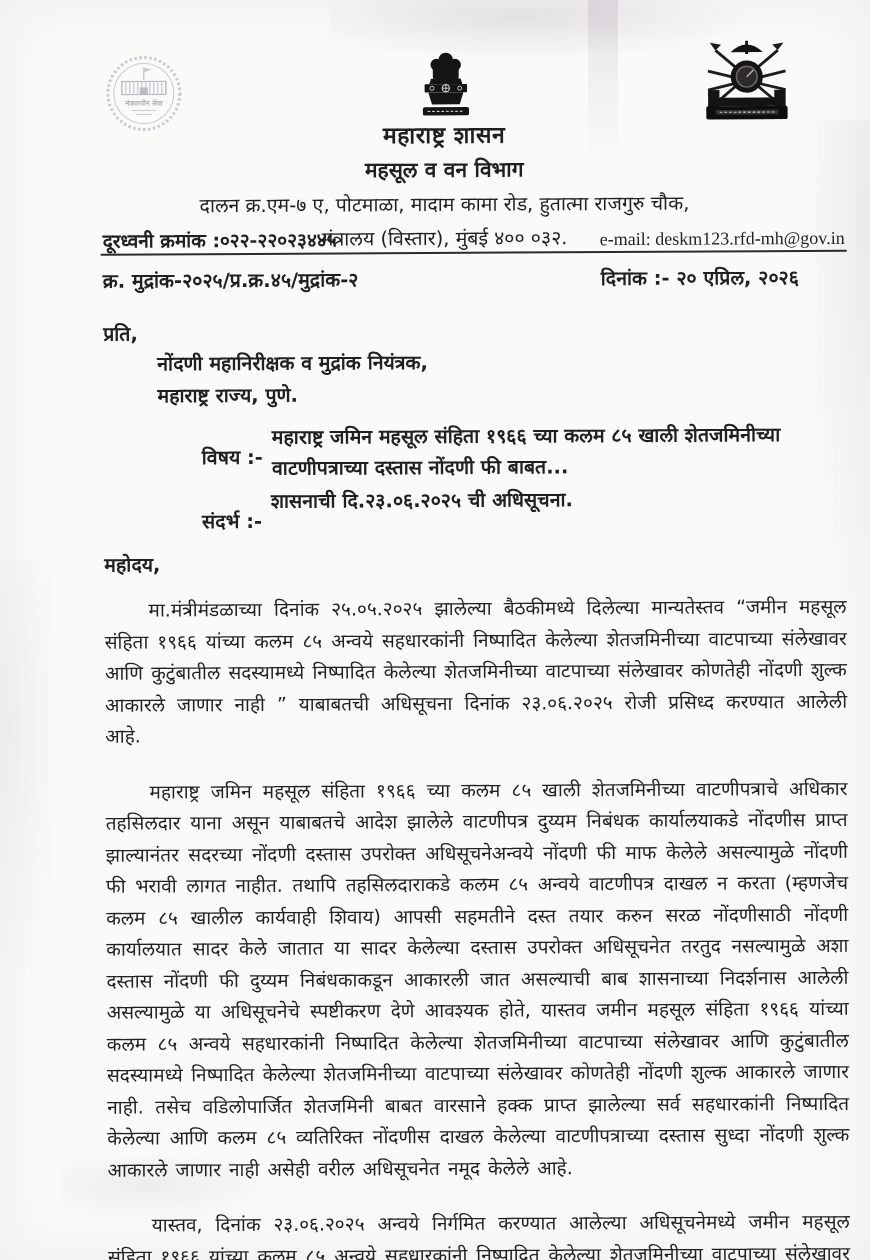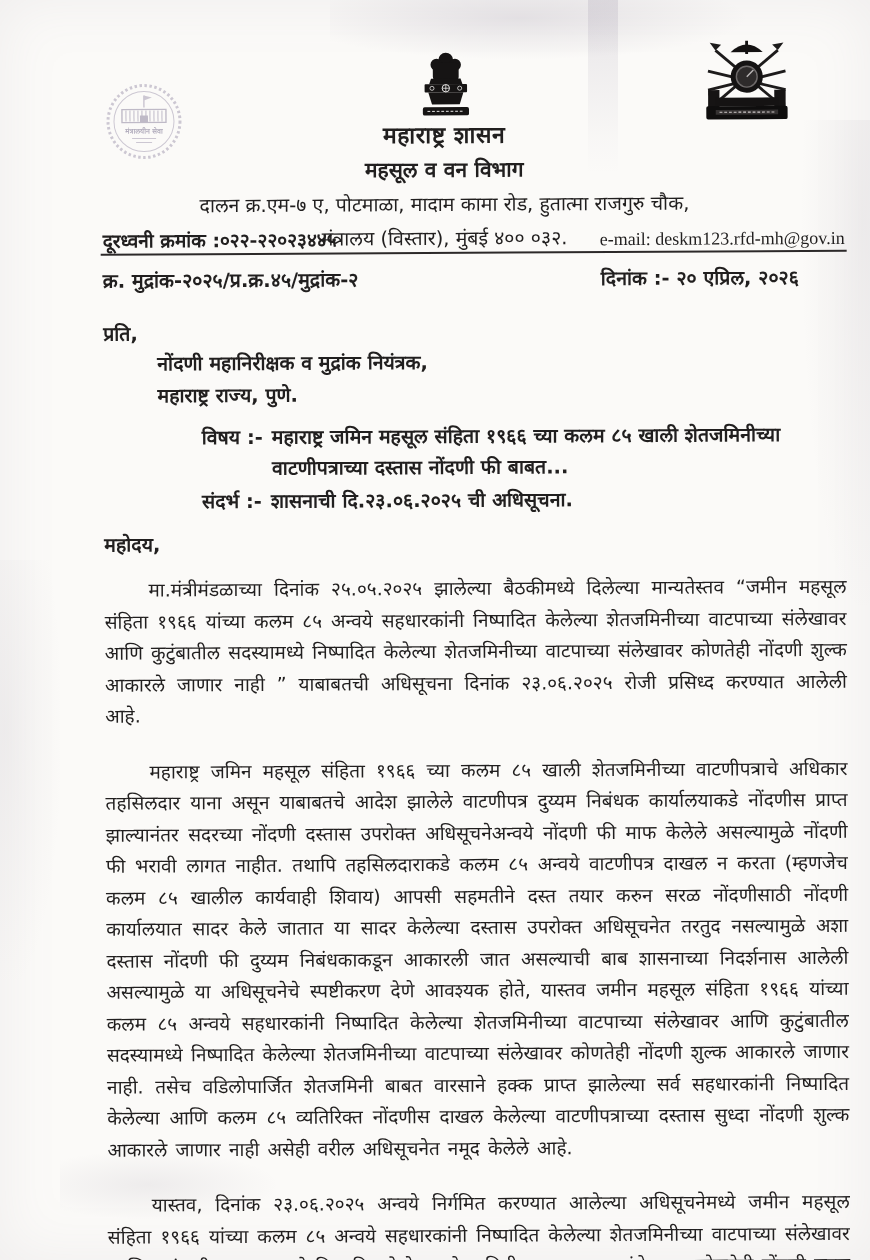--- a/index.html
+++ b/index.html
@@ -25,21 +25,21 @@
   .smudge-right{right:0;top:120px;width:70px;height:500px;
     background:radial-gradient(ellipse at 90% 20%,rgba(120,110,130,.08),transparent 70%);}
   .smudge-bottom{left:60px;top:1150px;width:220px;height:70px;
     background:radial-gradient(ellipse at 40% 50%,rgba(120,110,130,.10),transparent 70%);}
   .smudge-mid{left:0;top:560px;width:60px;height:420px;
     background:radial-gradient(ellipse at 10% 40%,rgba(120,110,130,.07),transparent 75%);}
 
   .tilt{position:absolute;inset:0;transform:rotate(-0.3deg);transform-origin:50% 40%;}
 
   
-  .seal-left{position:absolute;left:106px;top:72px;width:80px;height:100px;opacity:.55;}
+  .seal-left{position:absolute;left:106px;top:44px;width:80px;height:100px;opacity:.55;}
   .emblem-center{position:absolute;left:420px;top:50px;width:56px;height:72px;}
   .crest-right{position:absolute;left:697px;top:34px;width:104px;height:100px;}
 
   .head-text{position:absolute;left:22px;top:118px;width:848px;text-align:center;}
   .org-title{font-size:23px;font-weight:700;letter-spacing:.5px;}
   .dept-name{font-size:21px;font-weight:600;margin-top:5px;}
   .addr{font-size:19.5px;font-weight:500;margin-top:7px;}
 
   .contact-row{position:absolute;left:104px;top:226px;width:742px;
     display:flex;justify-content:space-between;align-items:baseline;}
@@ -52,21 +52,21 @@
   .content{position:absolute;left:104px;top:258px;width:742px;}
   .ref-row{display:flex;justify-content:space-between;align-items:baseline;margin-top:7px;}
   .ref-no{font-size:19.5px;font-weight:700;}
   .date{font-size:19.5px;font-weight:700;padding-right:46px;}
 
   .to-label{margin-top:26px;font-size:19.5px;font-weight:600;}
   .addressee{margin-left:54px;font-size:19.5px;font-weight:600;line-height:29px;margin-top:3px;}
 
   .subject-block{margin-top:12px;margin-left:98px;display:flex;gap:9px;
     font-size:19.5px;font-weight:600;line-height:31px;}
-  .subject-label{white-space:nowrap;}
+  .subject-label{white-space:nowrap;margin-top:20px;}
   .subject-text{max-width:560px;}
   .reference-block{margin-top:2px;margin-left:98px;display:flex;gap:9px;
     font-size:19.5px;font-weight:600;line-height:31px;}
 
   .salutation{margin-top:13px;font-size:19.5px;font-weight:600;}
 
   .para{margin-top:17px;font-size:19px;font-weight:500;line-height:31.5px;
     text-align:justify;text-indent:44px;word-spacing:2px;}
   .para + .para{margin-top:24px;}
 </style>

